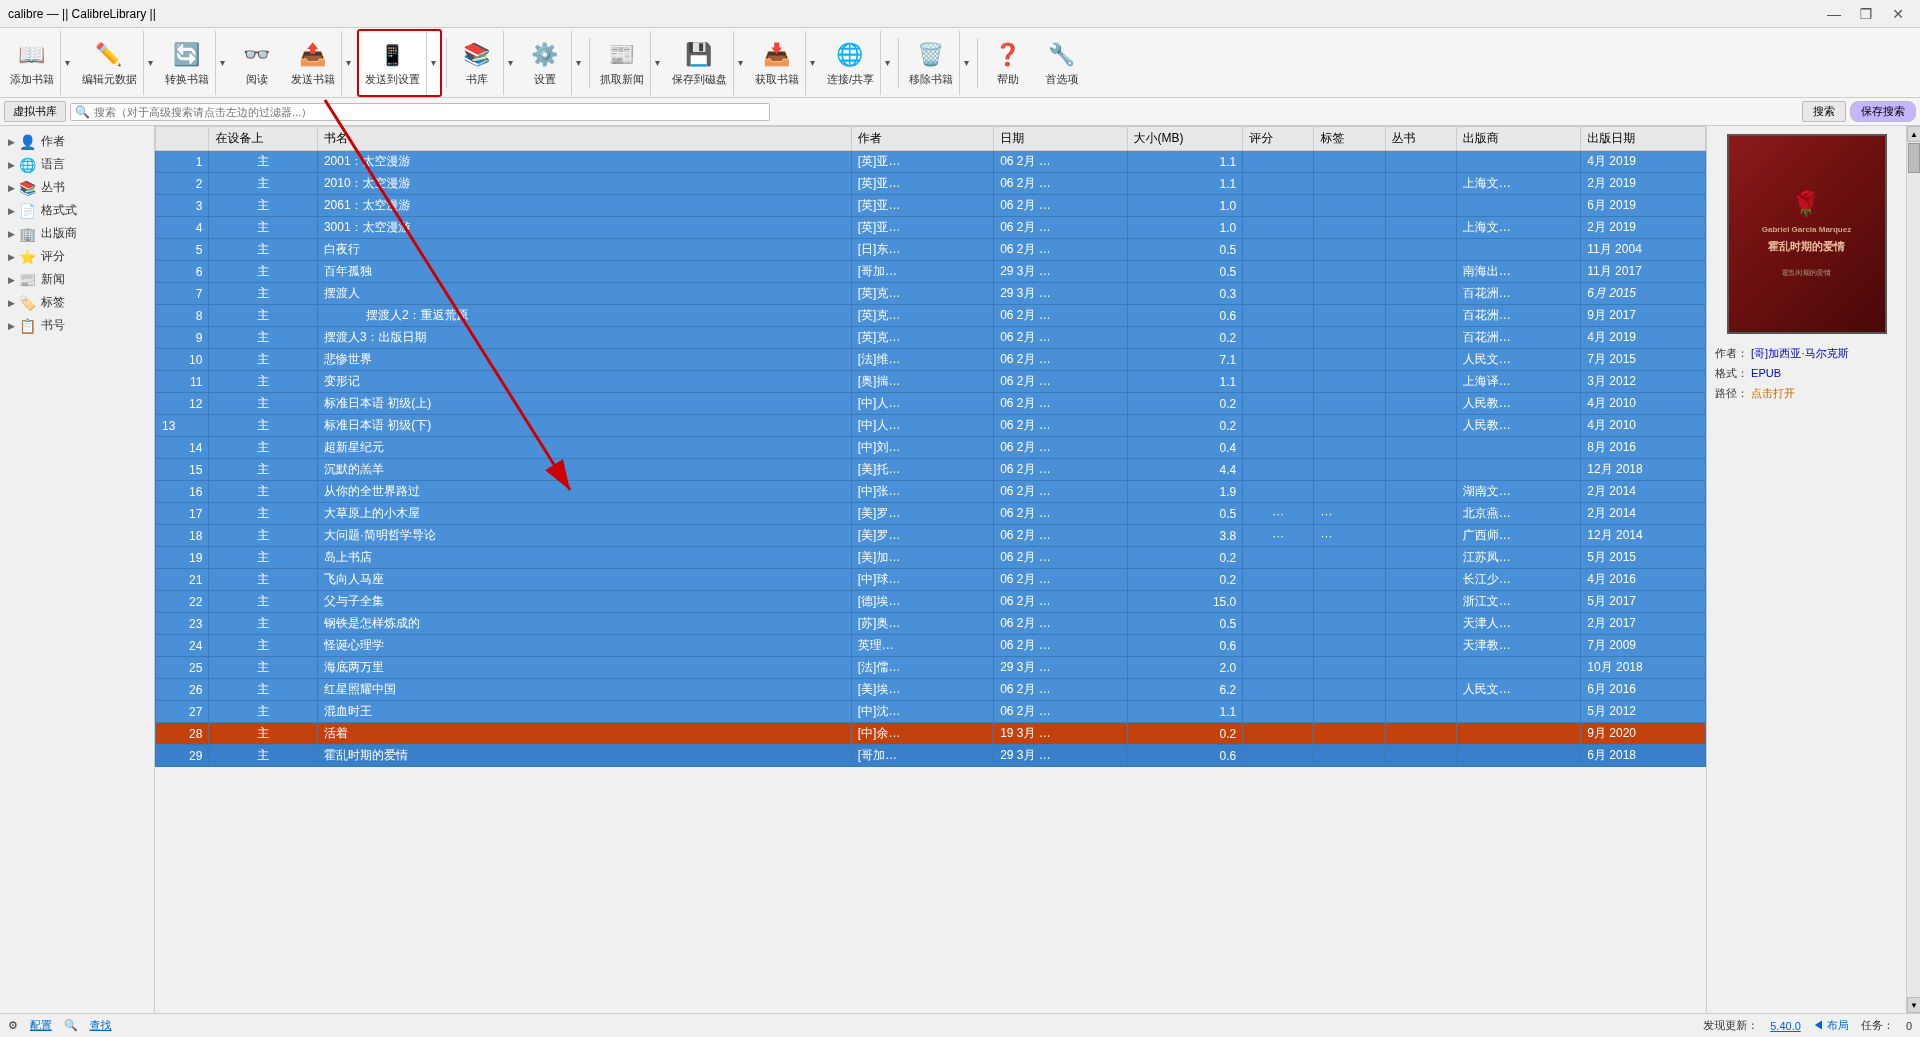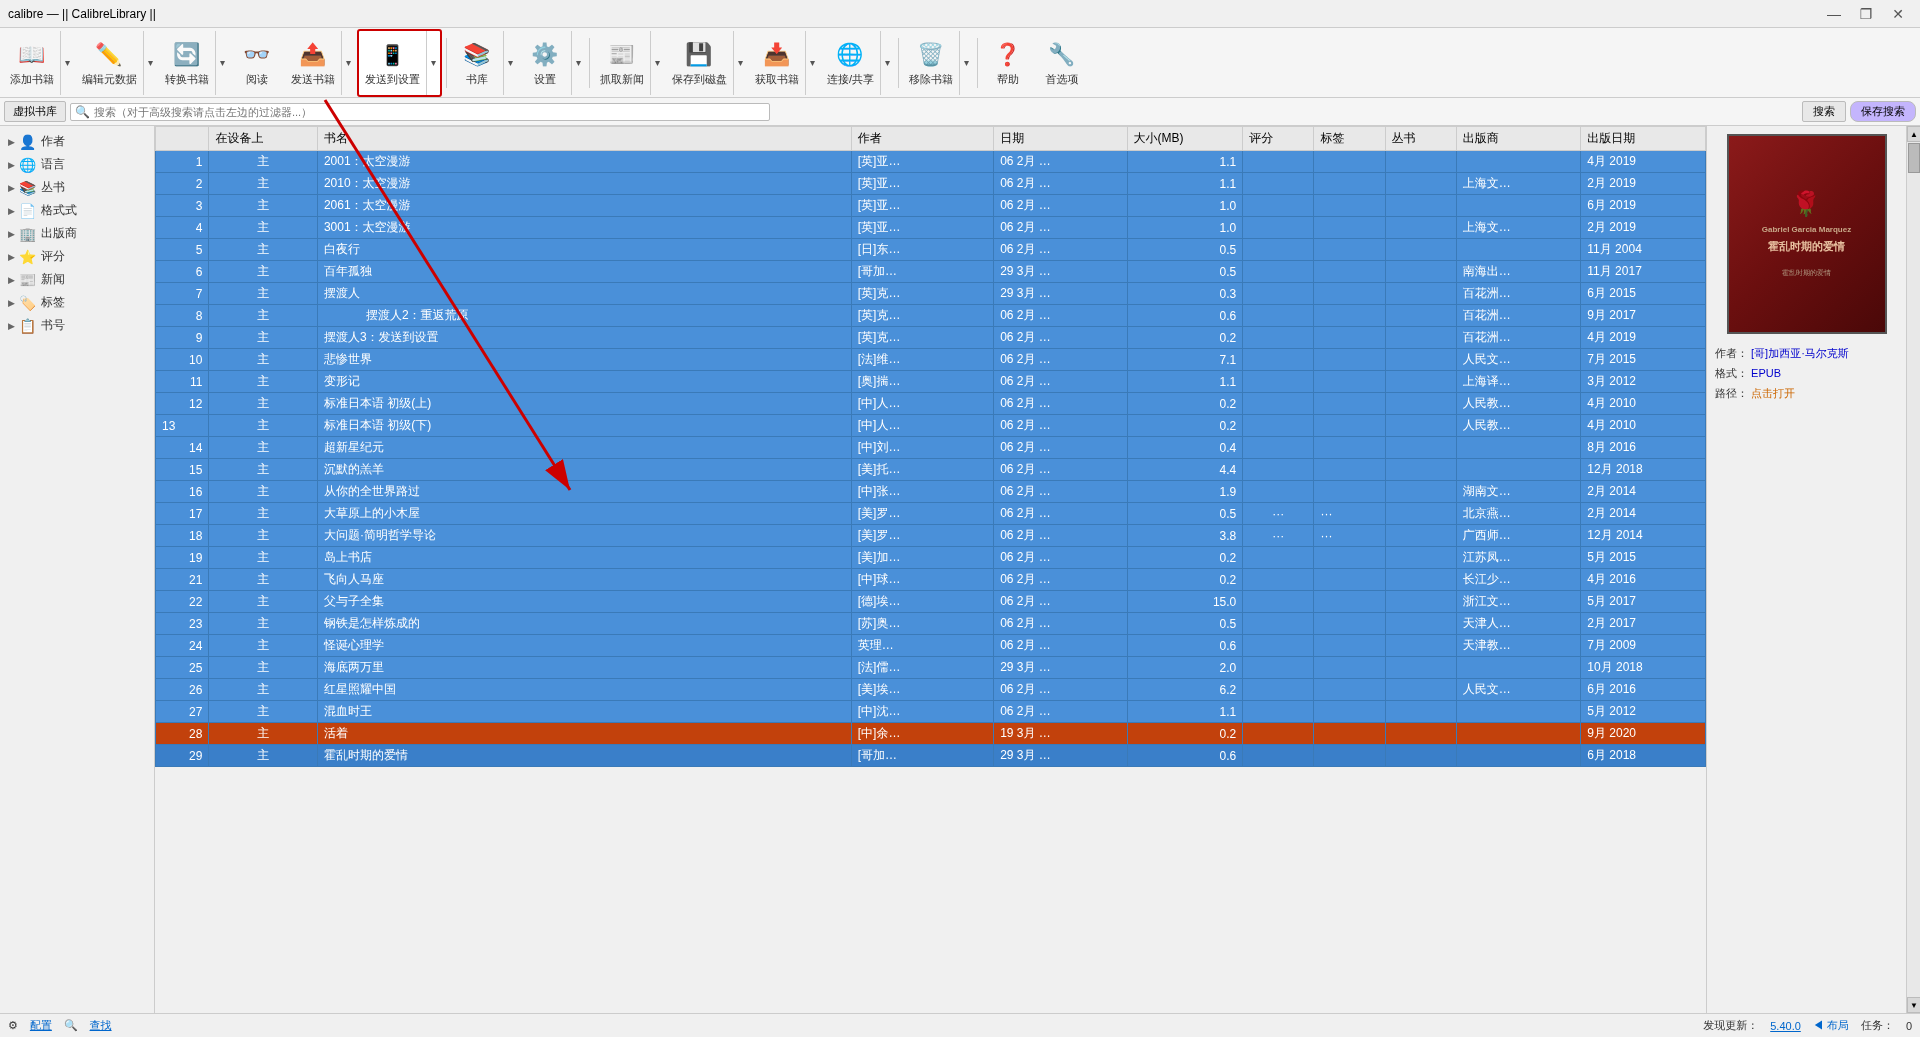--- a/index.html
+++ b/index.html
@@ -506,39 +506,39 @@
               <td style="text-align: right; border-color: rgb(58, 122, 184);">7</td>
               <td style="text-align: center; border-color: rgb(58, 122, 184);">主</td>
               <td style="border-color: rgb(58, 122, 184);">摆渡人</td>
               <td style="border-color: rgb(58, 122, 184);">[英]克…</td>
               <td style="border-color: rgb(58, 122, 184);">29 3月 …</td>
               <td style="text-align: right; border-color: rgb(58, 122, 184);">0.3</td>
               <td style="text-align: center; border-color: rgb(58, 122, 184);"></td>
               <td style="border-color: rgb(58, 122, 184);"></td>
               <td style="border-color: rgb(58, 122, 184);"></td>
               <td style="border-color: rgb(58, 122, 184);">百花洲…</td>
-              <td style="border-color: rgb(58, 122, 184);">6月 2015</td>
+              <td style="border-color: rgb(58, 122, 184); font-style: italic;">6月 2015</td>
             </tr>
             <tr style="background: rgb(74, 144, 217); color: white;">
               <td style="text-align: right; border-color: rgb(58, 122, 184);">8</td>
               <td style="text-align: center; border-color: rgb(58, 122, 184);">主</td>
               <td style="border-color: rgb(58, 122, 184); padding-left: 48px;">摆渡人2：重返荒原</td>
               <td style="border-color: rgb(58, 122, 184);">[英]克…</td>
               <td style="border-color: rgb(58, 122, 184);">06 2月 …</td>
               <td style="text-align: right; border-color: rgb(58, 122, 184);">0.6</td>
               <td style="text-align: center; border-color: rgb(58, 122, 184);"></td>
               <td style="border-color: rgb(58, 122, 184);"></td>
               <td style="border-color: rgb(58, 122, 184);"></td>
               <td style="border-color: rgb(58, 122, 184);">百花洲…</td>
               <td style="border-color: rgb(58, 122, 184);">9月 2017</td>
             </tr>
             <tr style="background: rgb(74, 144, 217); color: white;">
               <td style="text-align: right; border-color: rgb(58, 122, 184);">9</td>
               <td style="text-align: center; border-color: rgb(58, 122, 184);">主</td>
-              <td style="border-color: rgb(58, 122, 184);">摆渡人3：发送到设置</td>
+              <td style="border-color: rgb(58, 122, 184);">摆渡人3：出版日期</td>
               <td style="border-color: rgb(58, 122, 184);">[英]克…</td>
               <td style="border-color: rgb(58, 122, 184);">06 2月 …</td>
               <td style="text-align: right; border-color: rgb(58, 122, 184);">0.2</td>
               <td style="text-align: center; border-color: rgb(58, 122, 184);"></td>
               <td style="border-color: rgb(58, 122, 184);"></td>
               <td style="border-color: rgb(58, 122, 184);"></td>
               <td style="border-color: rgb(58, 122, 184);">百花洲…</td>
               <td style="border-color: rgb(58, 122, 184);">4月 2019</td>
             </tr>
             <tr style="background: rgb(74, 144, 217); color: white;">

